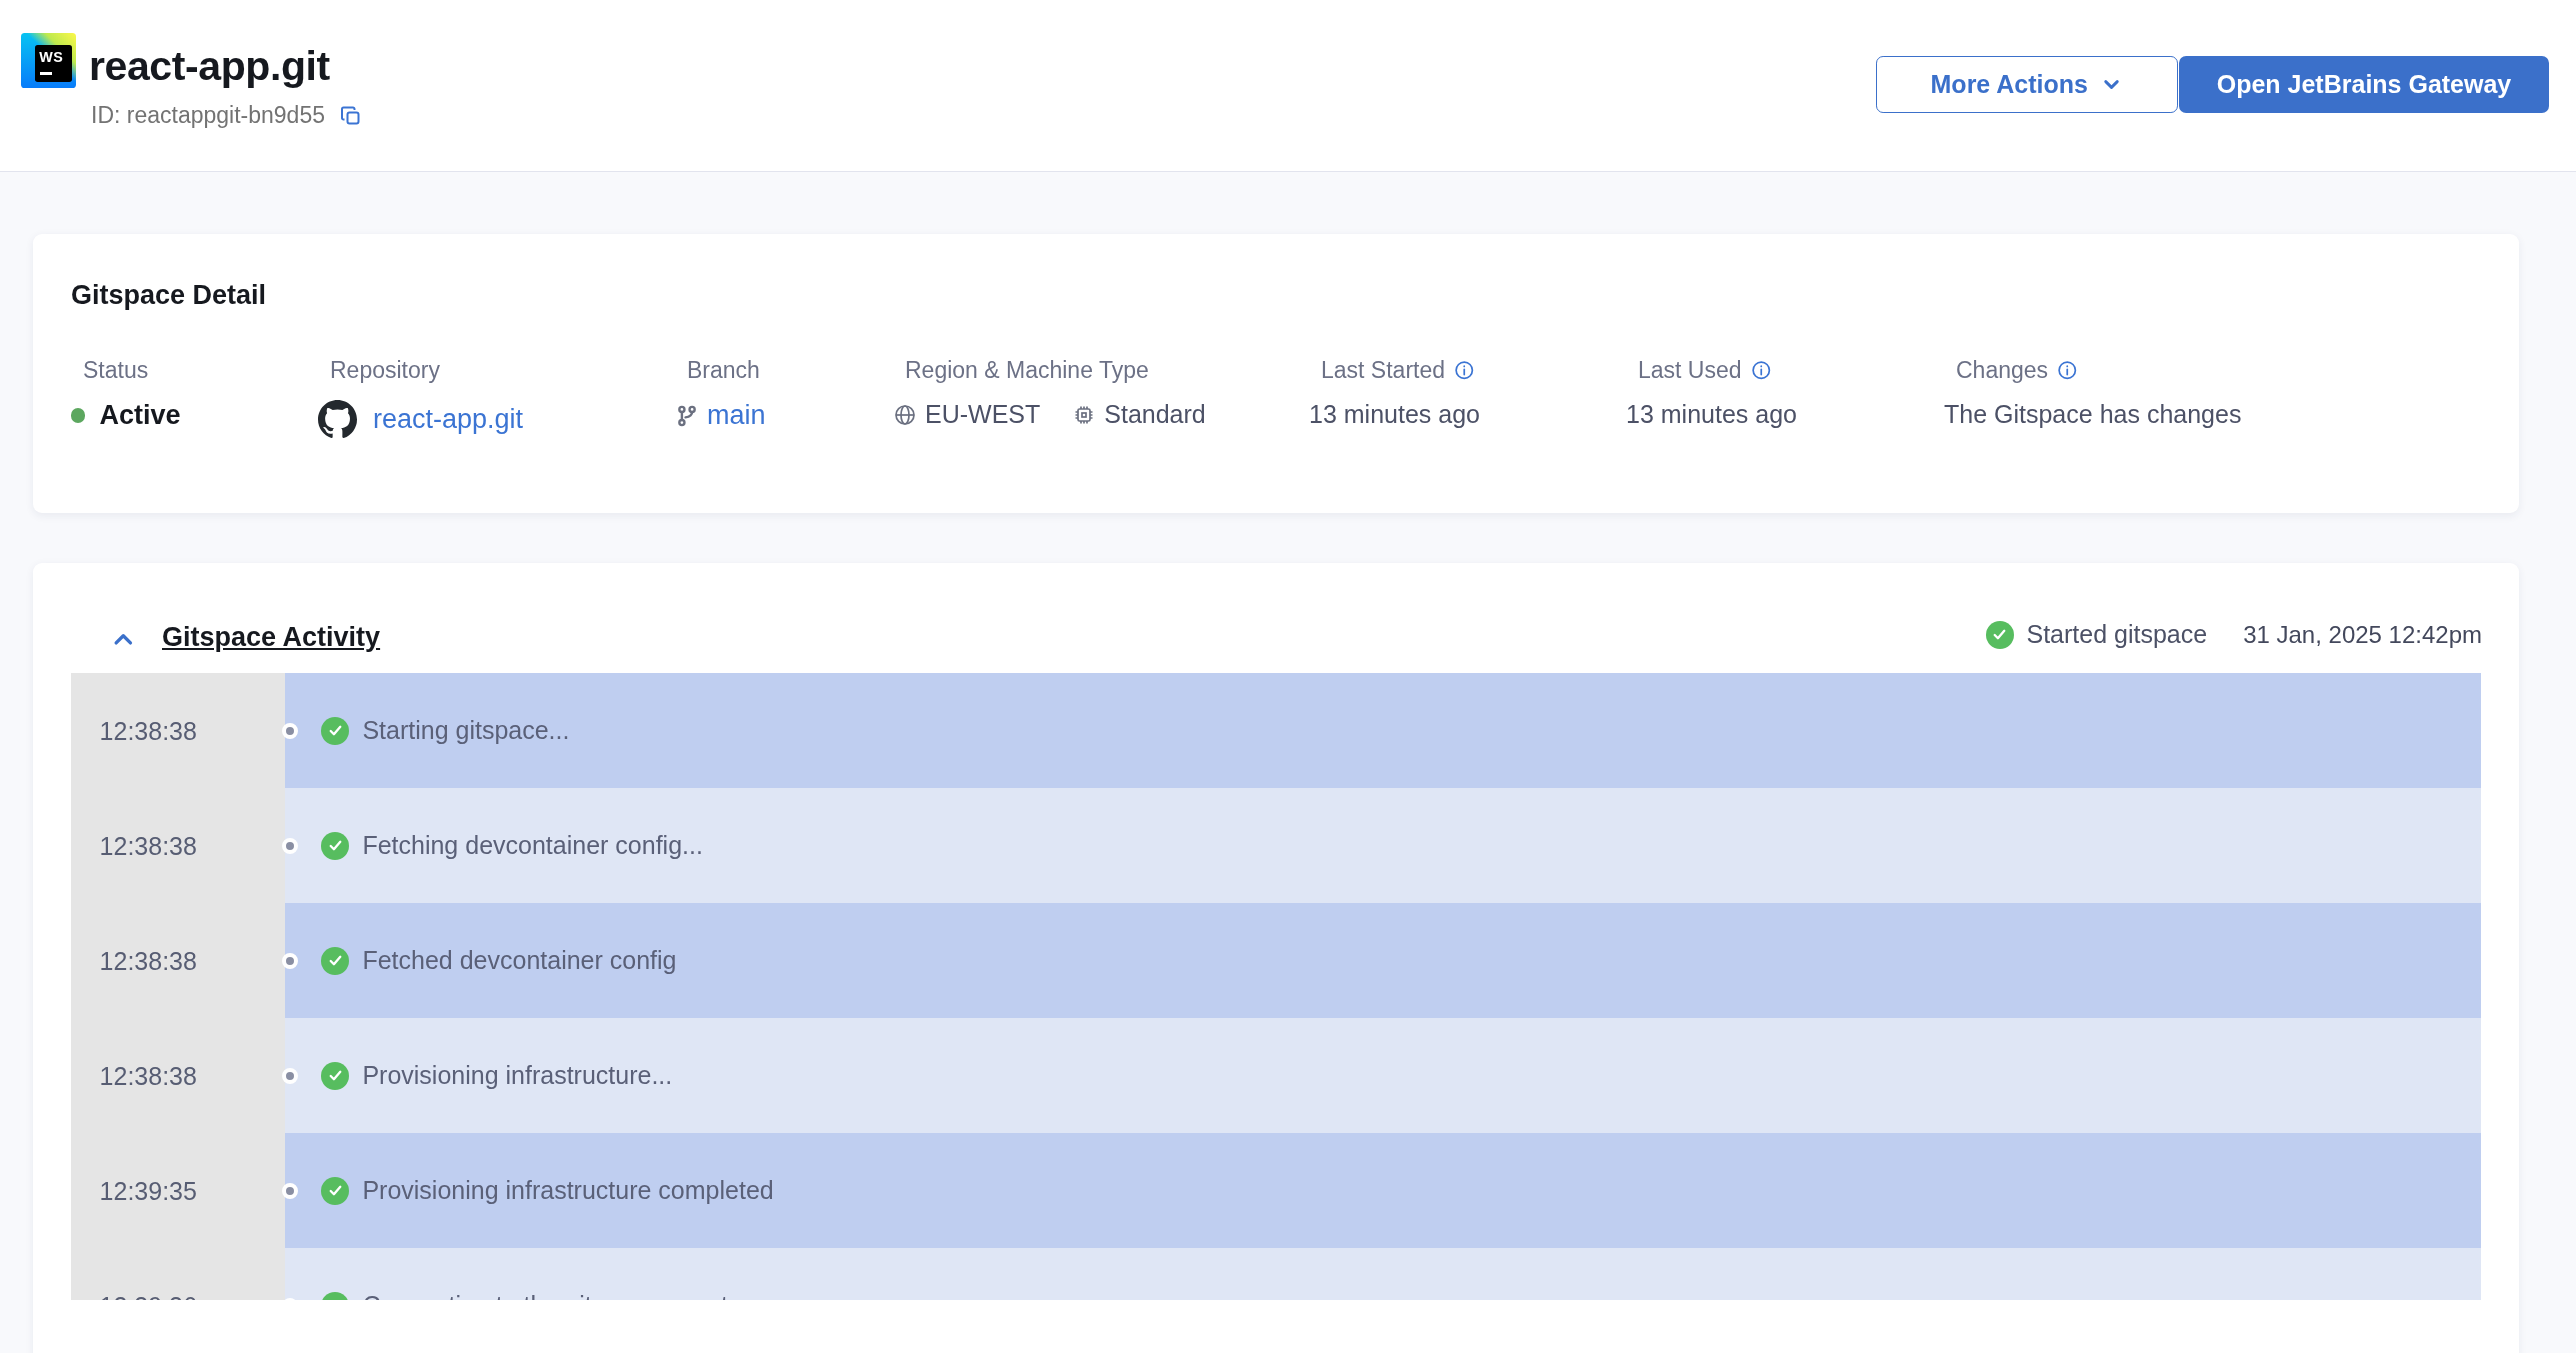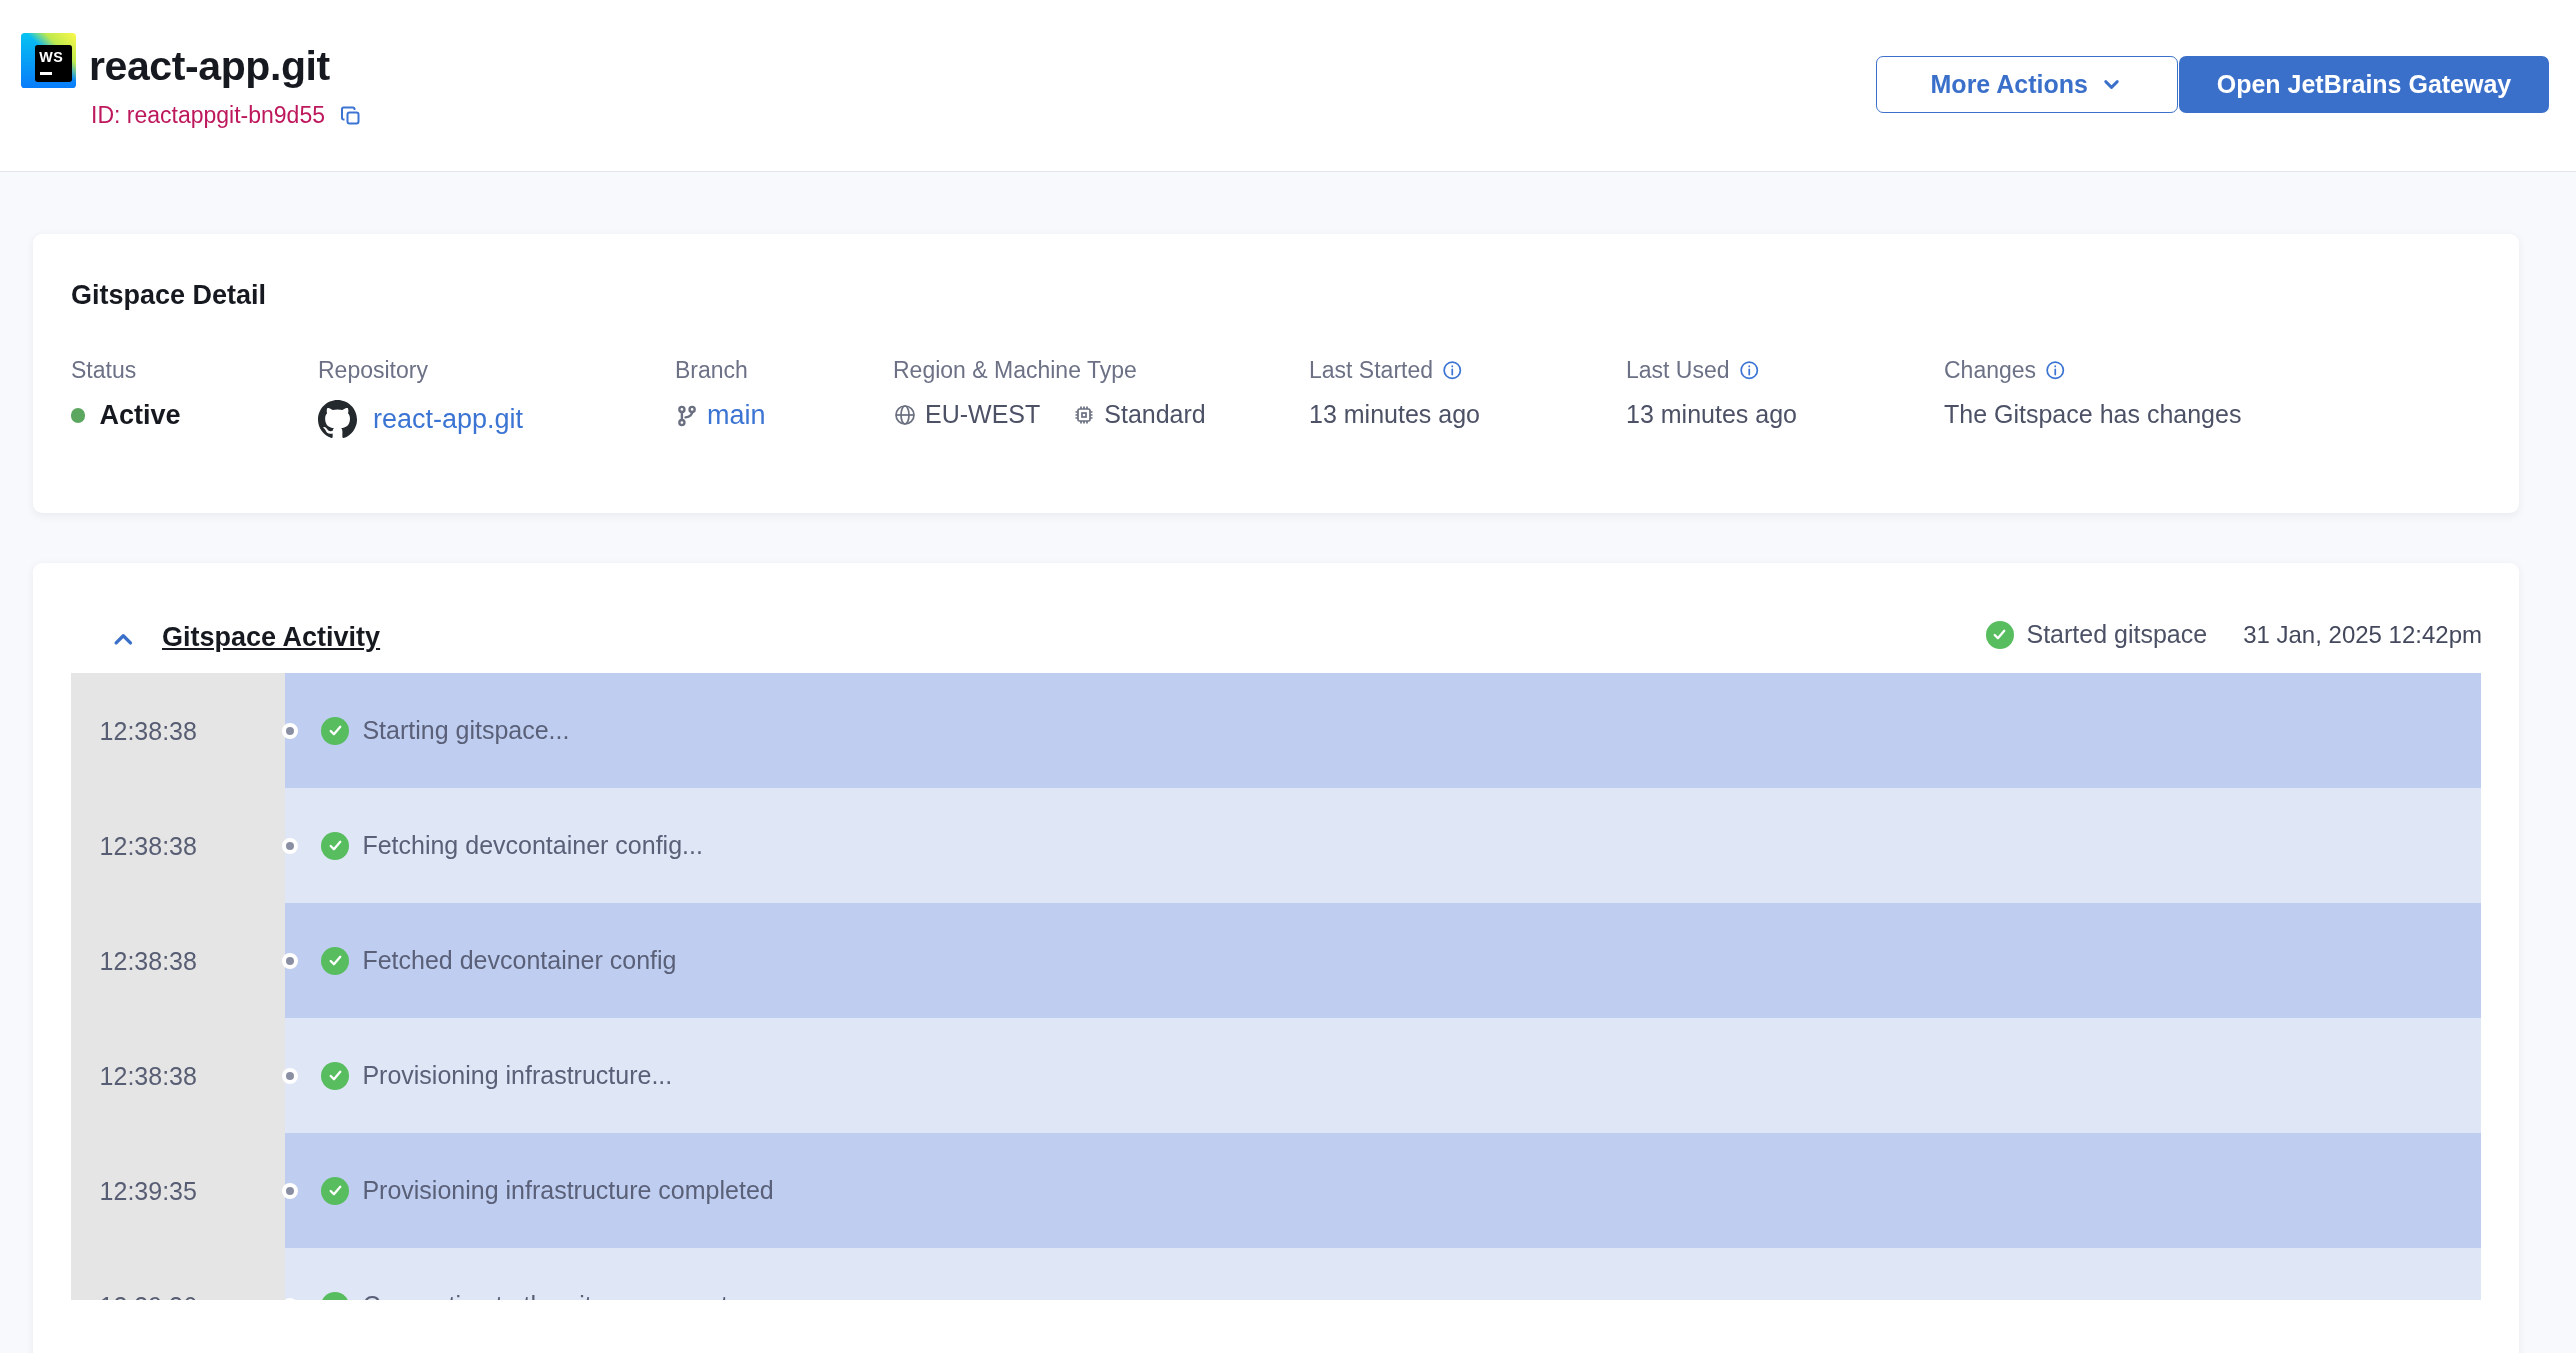--- a/index.html
+++ b/index.html
@@ -34,21 +34,21 @@
   .ws-inner .ws-underscore {
     position:absolute; left:5.4px; bottom:6.2px; width:11.6px; height:3.6px; background:#fff;
   }
   .page-title {
     position:absolute; left:89px; top:43px;
     font-size:41px; font-weight:bold; letter-spacing:-0.4px; color:#16191F;
   }
   .id-row {
     position:absolute; left:91px; top:102px;
     display:flex; align-items:center; gap:14.3px;
-    font-size:23px; color:#be185d;
+    font-size:23px; color:#737373;
   }
   .btn {
     position:absolute; top:56px; height:57px; border-radius:7.1px;
     display:flex; align-items:center; justify-content:center;
     font-size:25px; font-weight:bold; cursor:pointer;
   }
   .btn-outline {
     left:1876px; width:302px;
     background:#fff; border:1.8px solid #3B70CA; color:#3B70CA; gap:12.5px;
   }
@@ -64,21 +64,21 @@
   }
   .card-detail { top:234px; height:279px; }
   .card-activity { top:563px; height:893px; border-radius:9px 9px 0 0; }
 
   .card-heading { font-size:27px; font-weight:bold; color:#16191F; }
   .detail-heading { position:absolute; left:38px; top:46px; }
 
   .detail-col { position:absolute; top:123px; }
   .detail-label {
     display:flex; align-items:center; gap:9px;
-    font-size:23px; color:#6C7186;
+    font-size:23px; color:#6C7186;margin-left:12px;
   }
   .detail-value {
     margin-top:16px; display:flex; align-items:center;
     font-size:25px; color:#4C5166;
   }
   .status-dot { width:14.3px; height:14.3px; border-radius:50%; background:#5CA75F; margin-right:14.3px; }
   .status-text { font-size:27px; font-weight:600; color:#15181E; }
   .link { color:#3B74D3; text-decoration:none; font-size:27px; cursor:pointer; }
   .gh-icon { margin-right:16px; display:flex; }
   .branch-icon { margin-right:8px; display:flex; }

